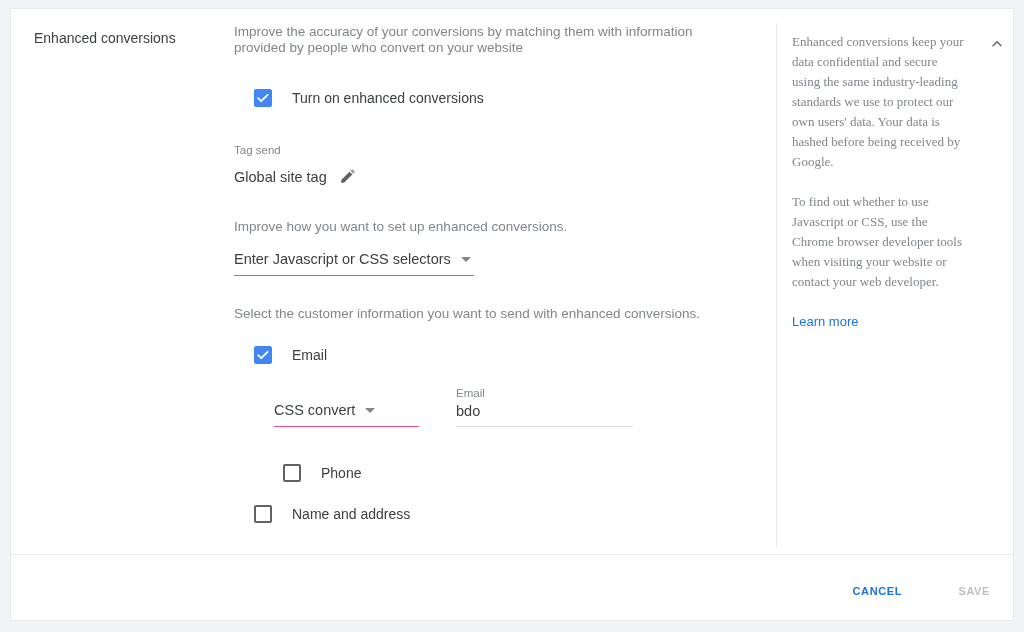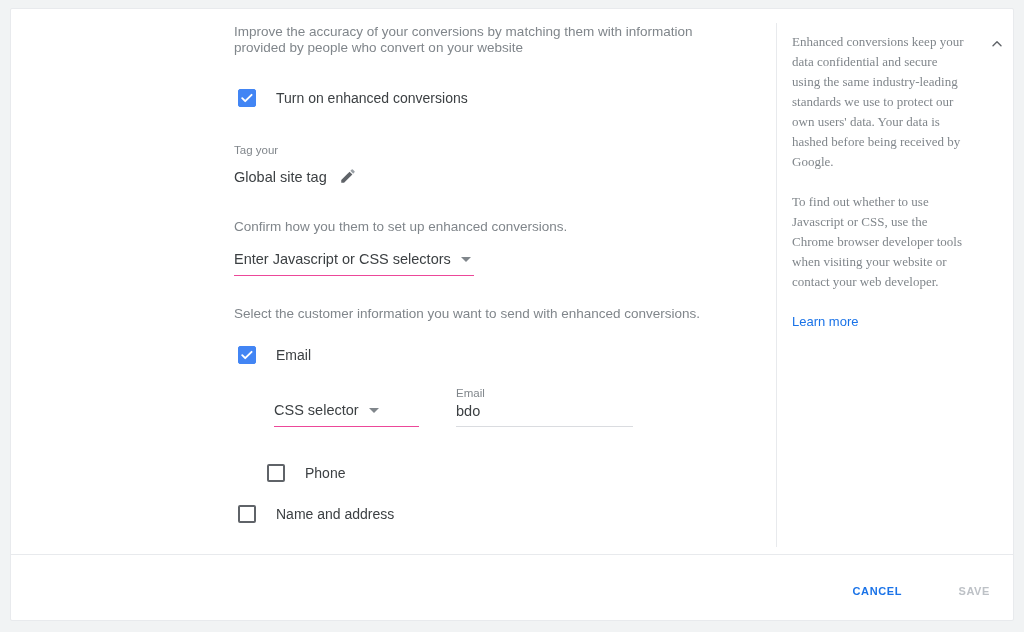--- a/index.html
+++ b/index.html
@@ -55,21 +55,21 @@
     font-size: 13.5px;
     line-height: 16px;
     color: #80868b;
     margin: 0;
     width: 495px;
   }
 
   .row-check {
     display: flex;
     align-items: flex-start;
-    margin-left: 4px;
+    margin-left: 20px;
   }
 
   .cb {
     width: 18px;
     height: 18px;
     box-sizing: border-box;
     border-radius: 2px;
     flex: 0 0 auto;
     position: relative;
     margin-top: 1px;
@@ -213,70 +213,71 @@
     cursor: default;
   }
 </style>
 </head>
 <body>
 
 <div class="card">
 
   <div class="card-body">
 
+    <div class="section-title">Enhanced conversions</div>
 
     <div class="main-col">
 
       <p class="desc">Improve the accuracy of your conversions by matching them with information provided by people who convert on your website</p>
 
       <div class="row-check" style="margin-top:32px;">
         <span class="cb checked">
           <svg width="16" height="16" viewBox="0 0 16 16" aria-hidden="true">
             <path d="M3.2 8.2 L6.2 11.2 L12.6 4.8" fill="none" stroke="#ffffff" stroke-width="1.9" stroke-linecap="round" stroke-linejoin="round"></path>
           </svg>
         </span>
         <span class="cb-label">Turn on enhanced conversions</span>
       </div>
 
       <div style="margin-top:34px;">
-        <div class="field-label">Tag your</div>
+        <div class="field-label">Tag send</div>
         <div class="tag-type-row" style="margin-top:9px;">
           <span class="field-value">Global site tag</span>
           <span class="pencil">
             <svg width="18" height="18" viewBox="0 0 24 24" aria-hidden="true">
               <path fill="#5f6368" d="M3 17.25V21h3.75L17.81 9.94l-3.75-3.75L3 17.25z"></path>
               <path fill="#9aa0a6" d="M20.71 7.04a1 1 0 0 0 0-1.41l-2.34-2.34a1 1 0 0 0-1.41 0l-1.83 1.83 3.75 3.75 1.83-1.83z"></path>
             </svg>
           </span>
         </div>
       </div>
 
       <div style="margin-top:30px;">
-        <div class="desc" style="width:420px;">Confirm how you them to set up enhanced conversions.</div>
+        <div class="desc" style="width:420px;">Improve how you want to set up enhanced conversions.</div>
         <div class="select" style="margin-top:14px; width:240px;">
           <span class="sel-text">Enter Javascript or CSS selectors</span>
           <span class="caret"></span>
         </div>
       </div>
 
       <div style="margin-top:30px;">
         <div class="desc" style="width:510px;">Select the customer information you want to send with enhanced conversions.</div>
 
         <div class="row-check" style="margin-top:23px;">
           <span class="cb checked">
             <svg width="16" height="16" viewBox="0 0 16 16" aria-hidden="true">
               <path d="M3.2 8.2 L6.2 11.2 L12.6 4.8" fill="none" stroke="#ffffff" stroke-width="1.9" stroke-linecap="round" stroke-linejoin="round"></path>
             </svg>
           </span>
           <span class="cb-label">Email</span>
         </div>
 
         <div style="display:flex; align-items:flex-end; margin-left:40px; margin-top:20px;">
           <div class="select" style="width:145px;">
-            <span class="sel-text">CSS selector</span>
+            <span class="sel-text">CSS convert</span>
             <span class="caret"></span>
           </div>
           <div style="width:177px; margin-left:37px;">
             <div class="field-label">Email</div>
             <div class="text-field" style="">
               <span class="field-value" title="Email">bdo</span>
             </div>
           </div>
         </div>
 

